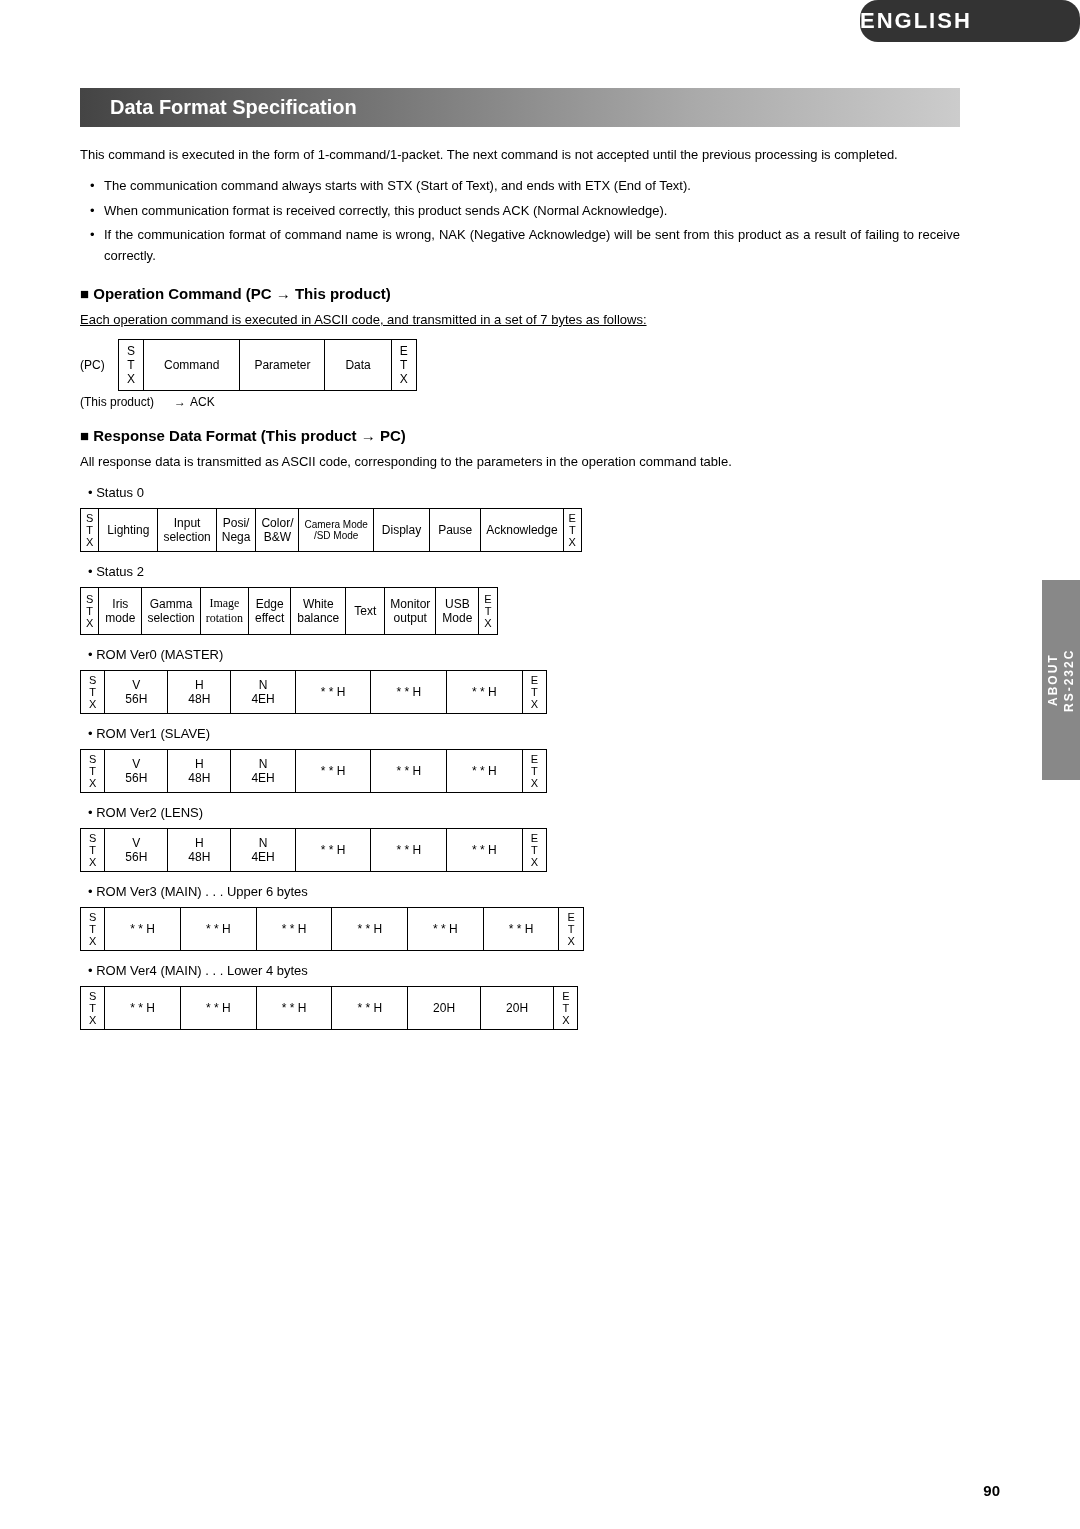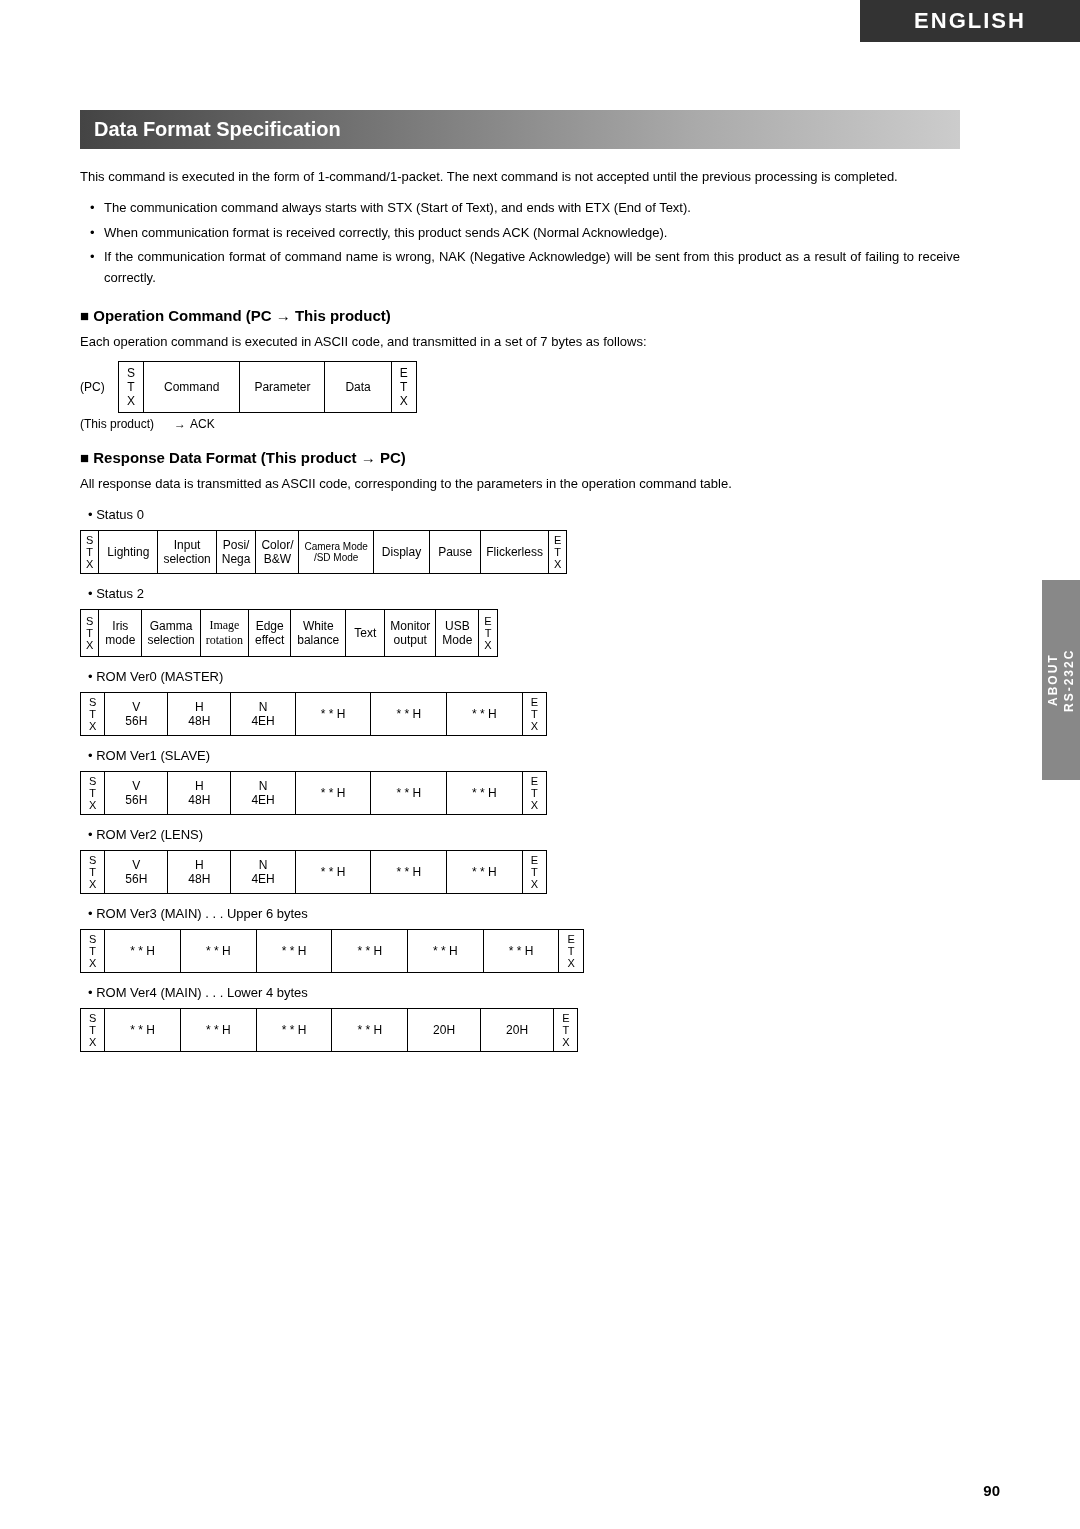--- a/index.html
+++ b/index.html
@@ -22,25 +22,26 @@
     }
 
     
     .english-banner {
       position: absolute;
       top: 0;
       right: 0;
       width: 220px;
       background: #333;
       color: #fff;
-      text-align: center;
+      text-align: left;
       font-size: 22px;
       font-weight: bold;
       letter-spacing: 2px;
       padding: 8px 0;
+      border-radius: 18px;
     }
 
     
     .side-tab {
       position: absolute;
       right: 0;
       top: 580px;
       width: 38px;
       height: 200px;
       background: #888;
@@ -69,23 +70,23 @@
       padding: 60px 80px 60px 80px;
       margin-right: 40px;
     }
 
     
     .section-heading {
       background: linear-gradient(to right, #444 0%, #aaa 70%, #ccc 100%);
       color: #fff;
       font-size: 20px;
       font-weight: bold;
-      padding: 8px 14px;
+      padding: 8px 30px;
       margin-bottom: 18px;
-      margin-top: 50px;
+      margin-top: 28px;
     }
 
     .body-text {
       font-size: 13px;
       line-height: 1.6;
       margin-bottom: 10px;
       text-align: justify;
     }
 
     .bullet-list {
@@ -117,20 +118,21 @@
     }
 
     .sub-heading::before {
       content: "■ ";
     }
 
     .follows-text {
       font-size: 13px;
       margin-bottom: 5px;
       line-height: 1.6;
+      text-decoration: underline;
     }
 
     
     table {
       border-collapse: collapse;
       font-size: 12px;
     }
 
     td, th {
       border: 1px solid #000;
@@ -239,21 +241,21 @@
           <td style="white-space:pre;font-size:11px;padding:3px 5px;">S
 T
 X</td>
           <td style="padding:3px 8px;">Lighting</td>
           <td style="padding:3px 5px;">Input<br>selection</td>
           <td style="padding:3px 5px;">Posi/<br>Nega</td>
           <td style="padding:3px 5px;">Color/<br>B&amp;W</td>
           <td style="padding:3px 5px;font-size:10px;">Camera Mode<br>/SD Mode</td>
           <td style="padding:3px 8px;">Display</td>
           <td style="padding:3px 8px;">Pause</td>
-          <td style="padding:3px 5px;">Flickerless</td>
+          <td style="padding:3px 5px;">Acknowledge</td>
           <td style="white-space:pre;font-size:11px;padding:3px 5px;">E
 T
 X</td>
         </tr>
       </tbody>
         </table>
     </div>
 
     <div class="status-bullet">• Status 2</div>
     <div class="table-wrapper">

